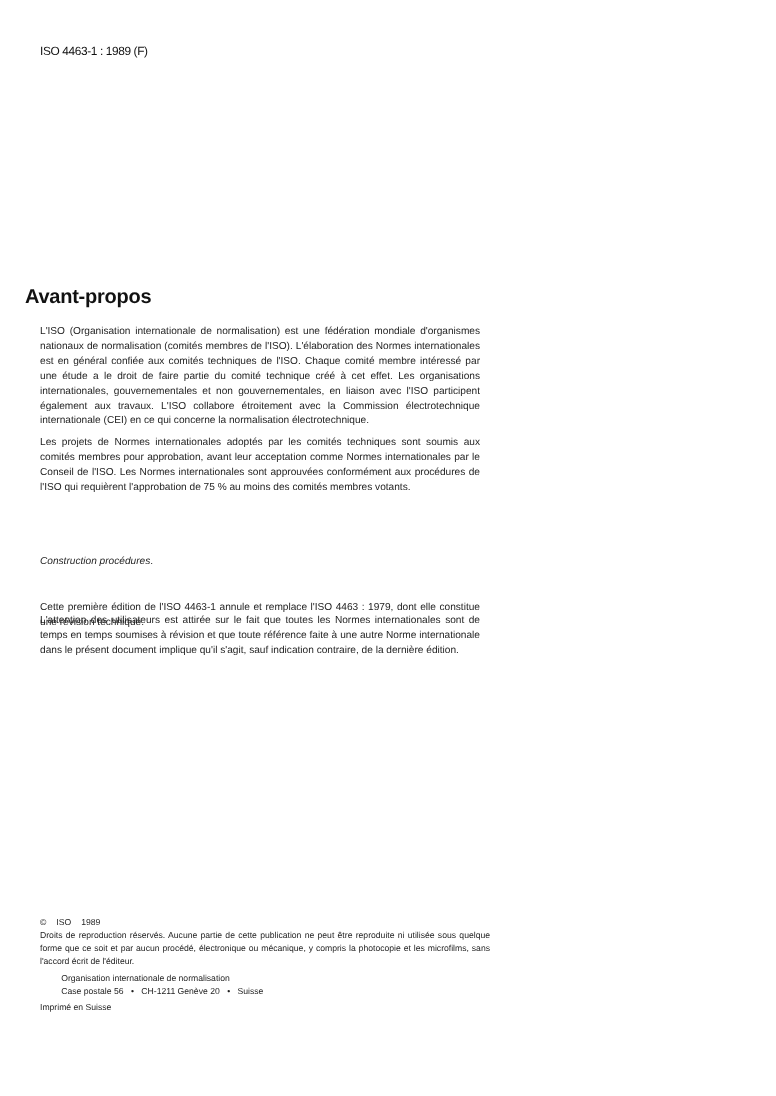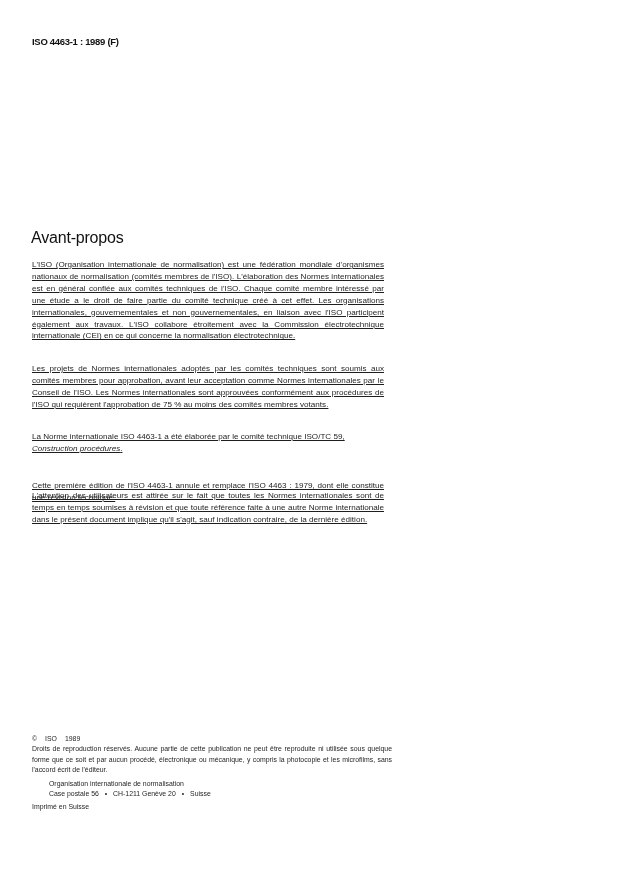--- a/index.html
+++ b/index.html
@@ -13,48 +13,47 @@
       position: relative;
       overflow: hidden;
       font-family: "Liberation Sans", "DejaVu Sans", sans-serif;
       color: #1a1a1a;
     }
     .doc-ref {
       position: absolute;
       left: 32px;
       top: 36px;
       font-size: 9.5px;
-      font-weight: bold;
+      font-weight: normal;
       letter-spacing: -0.3px;
       color: #111;
     }
     .heading {
       position: absolute;
-      left: 31px;
+      left: 20px;
       top: 229px;
       margin: 0;
       font-size: 16px;
-      font-weight: normal;
+      font-weight: bold;
       color: #111;
       letter-spacing: -0.2px;
     }
     .body-col {
       position: absolute;
       left: 32px;
       width: 352px;
       font-size: 8.1px;
       line-height: 11.9px;
       text-align: justify;
       text-align-last: left;
       color: #1e1e1e;
       margin: 0;
-      text-decoration: underline;
     }
     #p1 { top: 259px; }
-    #p2 { top: 363px; }
+    #p2 { top: 348px; }
     #p3 { top: 431px; }
     #p4 { top: 480px; }
     #p5 { top: 490px; }
     .footer {
       position: absolute;
       left: 32px;
       top: 734px;
       width: 360px;
       font-size: 6.9px;
       line-height: 10.4px;
@@ -83,21 +82,21 @@
 <div>
 
   <div class="doc-ref">ISO 4463-1 : 1989 (F)</div>
 
   <h2 class="heading">Avant-propos</h2>
 
   <p class="body-col" id="p1">L'ISO (Organisation internationale de normalisation) est une fédération mondiale d'organismes nationaux de normalisation (comités membres de l'ISO). L'élaboration des Normes internationales est en général confiée aux comités techniques de l'ISO. Chaque comité membre intéressé par une étude a le droit de faire partie du comité technique créé à cet effet. Les organisations internationales, gouvernementales et non gouvernementales, en liaison avec l'ISO participent également aux travaux. L'ISO collabore étroitement avec la Commission électrotechnique internationale (CEI) en ce qui concerne la normalisation électrotechnique.</p>
 
   <p class="body-col" id="p2">Les projets de Normes internationales adoptés par les comités techniques sont soumis aux comités membres pour approbation, avant leur acceptation comme Normes internationales par le Conseil de l'ISO. Les Normes internationales sont approuvées conformément aux procédures de l'ISO qui requièrent l'approbation de 75 % au moins des comités membres votants.</p>
 
-  <p class="body-col" id="p3"><span>La Norme internationale ISO 4463-1 a été élaborée par le comité technique ISO/TC 59,</span><br><em>Construction procédures</em><span>.</span></p>
+  <p class="body-col" id="p3"><br><em>Construction procédures</em><span>.</span></p>
 
   <p class="body-col" id="p4">Cette première édition de l'ISO 4463-1 annule et remplace l'ISO 4463 : 1979, dont elle constitue une révision technique.</p>
 
   <p class="body-col" id="p5">L'attention des utilisateurs est attirée sur le fait que toutes les Normes internationales sont de temps en temps soumises à révision et que toute référence faite à une autre Norme internationale dans le présent document implique qu'il s'agit, sauf indication contraire, de la dernière édition.</p>
 
   <div class="footer">
     <span class="copyright">
       <span>©</span><span>ISO</span><span>1989</span>
     </span>
     <span class="rights">Droits de reproduction réservés. Aucune partie de cette publication ne peut être reproduite ni utilisée sous quelque forme que ce soit et par aucun procédé, électronique ou mécanique, y compris la photocopie et les microfilms, sans l'accord écrit de l'éditeur.</span>

